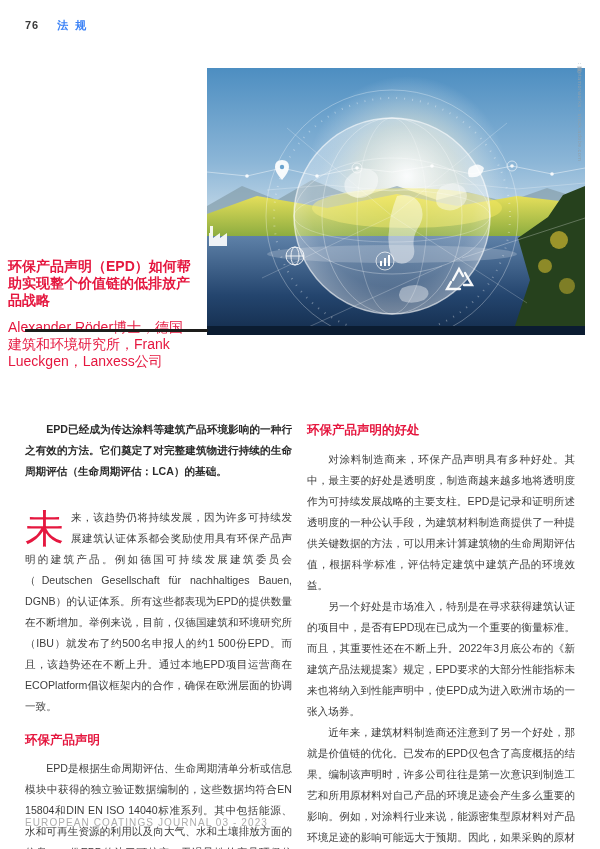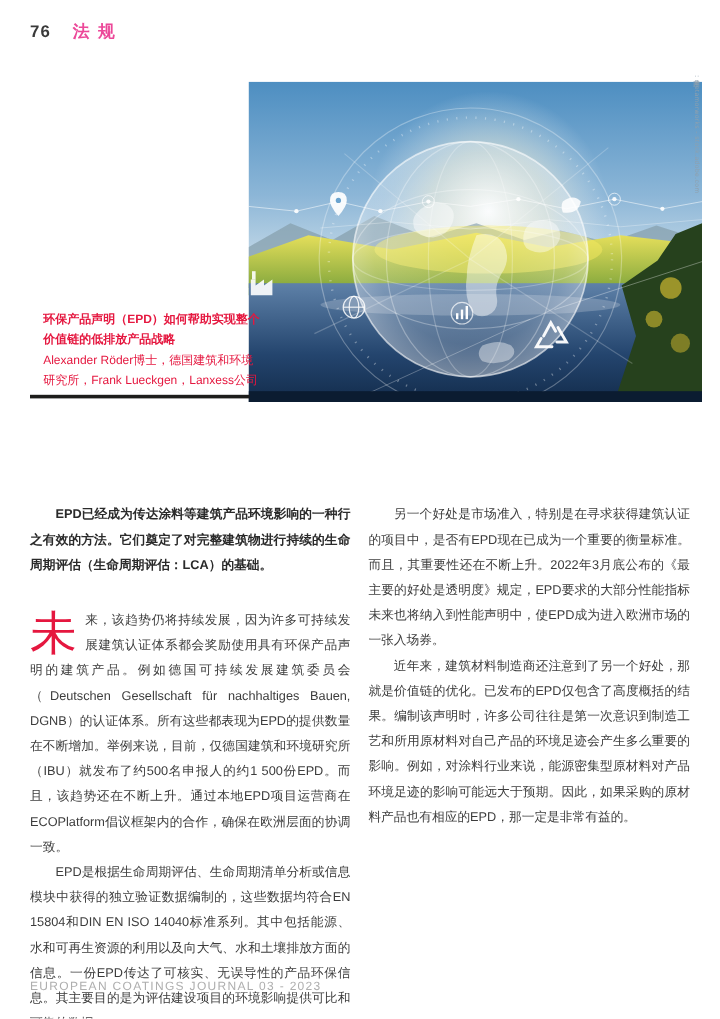--- a/index.html
+++ b/index.html
@@ -2,34 +2,34 @@
 <html><head>
 <meta charset="utf-8">
 <style>
   * { margin:0; padding:0; box-sizing:border-box; }
   html,body { background:#ffffff; }
   body { font-family:"Liberation Sans","DejaVu Sans",sans-serif; }
   .page { position:relative; width:600px; height:849px; background:#ffffff; overflow:hidden; }
 
   
   .header { position:absolute; top:18px; left:25px; display:flex; align-items:baseline; gap:18px; }
-  .page-number { font-size:14px; font-weight:bold; color:#3a3a3a; letter-spacing:1px; }
-  .section-label { font-size:14px; font-weight:bold; color:#ec4899; letter-spacing:7px; }
+  .page-number { font-size:11px; font-weight:bold; color:#3a3a3a; letter-spacing:1px; }
+  .section-label { font-size:11px; font-weight:bold; color:#3b82f6; letter-spacing:7px; }
 
   
   .hero-image { position:absolute; top:68px; left:207px; width:378px; height:267px; overflow:hidden; }
   .hero-image svg { display:block; width:100%; height:100%; }
   .hero-credit { position:absolute; top:62px; left:577px; writing-mode:vertical-rl; font-size:5.5px;
                  color:#8fa0ad; letter-spacing:.4px; }
 
   
-  .caption { position:absolute; top:258px; left:36px; width:184px; color:#e5173f;
-             font-size:10px; line-height:17px; }
+  .caption { position:absolute; top:258px; left:8px; width:184px; color:#e5173f;
+             font-size:14px; line-height:17px; }
   .caption-title { font-weight:bold; }
-  .caption-authors { font-weight:normal; }
+  .caption-authors { font-weight:normal;margin-top:10px; }
   .caption-rule { position:absolute; top:329px; left:25px; width:183px; height:3px; background:#1d1d1b; }
 
   
   .article-title { position:absolute; top:341px; left:23px; font-size:38px; font-weight:bold;
                    color:#141414; letter-spacing:3px; }
 
   
   .col { position:absolute; top:419px; font-size:10.6px; line-height:21px; color:#3c3c3c;
          text-align:justify; }
   .col-left  { left:25px;  width:267px; }
@@ -178,24 +178,27 @@
   <div class="caption">
     <div class="caption-title">环保产品声明（EPD）如何帮助实现整个价值链的低排放产品战略</div>
     <div class="caption-authors">Alexander Röder博士，德国建筑和环境研究所，Frank Lueckgen，Lanxess公司</div>
   </div>
   <div class="caption-rule"></div>
 
 
   <div class="col col-left">
     <p class="intro">EPD已经成为传达涂料等建筑产品环境影响的一种行之有效的方法。它们奠定了对完整建筑物进行持续的生命周期评估（生命周期评估：LCA）的基础。</p>
     <p class="para dropcap-para"><span class="dropcap">未</span><span>来，该趋势仍将持续发展，因为许多可持续发展建筑认证体系都会奖励使用具有环保产品声明的建筑产品。例如德国可持续发展建筑委员会（Deutschen Gesellschaft für nachhaltiges Bauen, DGNB）的认证体系。所有这些都表现为EPD的提供数量在不断增加。举例来说，目前，仅德国建筑和环境研究所（IBU）就发布了约500名申报人的约1 500份EPD。而且，该趋势还在不断上升。通过本地EPD项目运营商在ECOPlatform倡议框架内的合作，确保在欧洲层面的协调一致。</span></p>
+    <h2 class="subheading">环保产品声明</h2>
     <p class="para">EPD是根据生命周期评估、生命周期清单分析或信息模块中获得的独立验证数据编制的，这些数据均符合EN 15804和DIN EN ISO 14040标准系列。其中包括能源、水和可再生资源的利用以及向大气、水和土壤排放方面的信息。一份EPD传达了可核实、无误导性的产品环保信息。其主要目的是为评估建设项目的环境影响提供可比和可靠的数据。</p>
   </div>
 
   <div class="col col-right">
-    <p class="para">另一个好处是市场准入，特别是在寻求获得建筑认证的项目中，是否有EPD现在已成为一个重要的衡量标准。而且，其重要性还在不断上升。2022年3月底公布的《最主要的好处是透明度》规定，EPD要求的大部分性能指标未来也将纳入到性能声明中，使EPD成为进入欧洲市场的一张入场券。</p>
+    <h2 class="subheading first">环保产品声明的好处</h2>
+    <p class="para">对涂料制造商来，环保产品声明具有多种好处。其中，最主要的好处是透明度，制造商越来越多地将透明度作为可持续发展战略的主要支柱。EPD是记录和证明所述透明度的一种公认手段，为建筑材料制造商提供了一种提供关键数据的方法，可以用来计算建筑物的生命周期评估值，根据科学标准，评估特定建筑中建筑产品的环境效益。</p>
+    <p class="para">另一个好处是市场准入，特别是在寻求获得建筑认证的项目中，是否有EPD现在已成为一个重要的衡量标准。而且，其重要性还在不断上升。2022年3月底公布的《新建筑产品法规提案》规定，EPD要求的大部分性能指标未来也将纳入到性能声明中，使EPD成为进入欧洲市场的一张入场券。</p>
     <p class="para">近年来，建筑材料制造商还注意到了另一个好处，那就是价值链的优化。已发布的EPD仅包含了高度概括的结果。编制该声明时，许多公司往往是第一次意识到制造工艺和所用原材料对自己产品的环境足迹会产生多么重要的影响。例如，对涂料行业来说，能源密集型原材料对产品环境足迹的影响可能远大于预期。因此，如果采购的原材料产品也有相应的EPD，那一定是非常有益的。</p>
 
   </div>
 
   <div class="footer">EUROPEAN COATINGS JOURNAL 03 - 2023</div>
 
 </div>
 
 </body></html>

